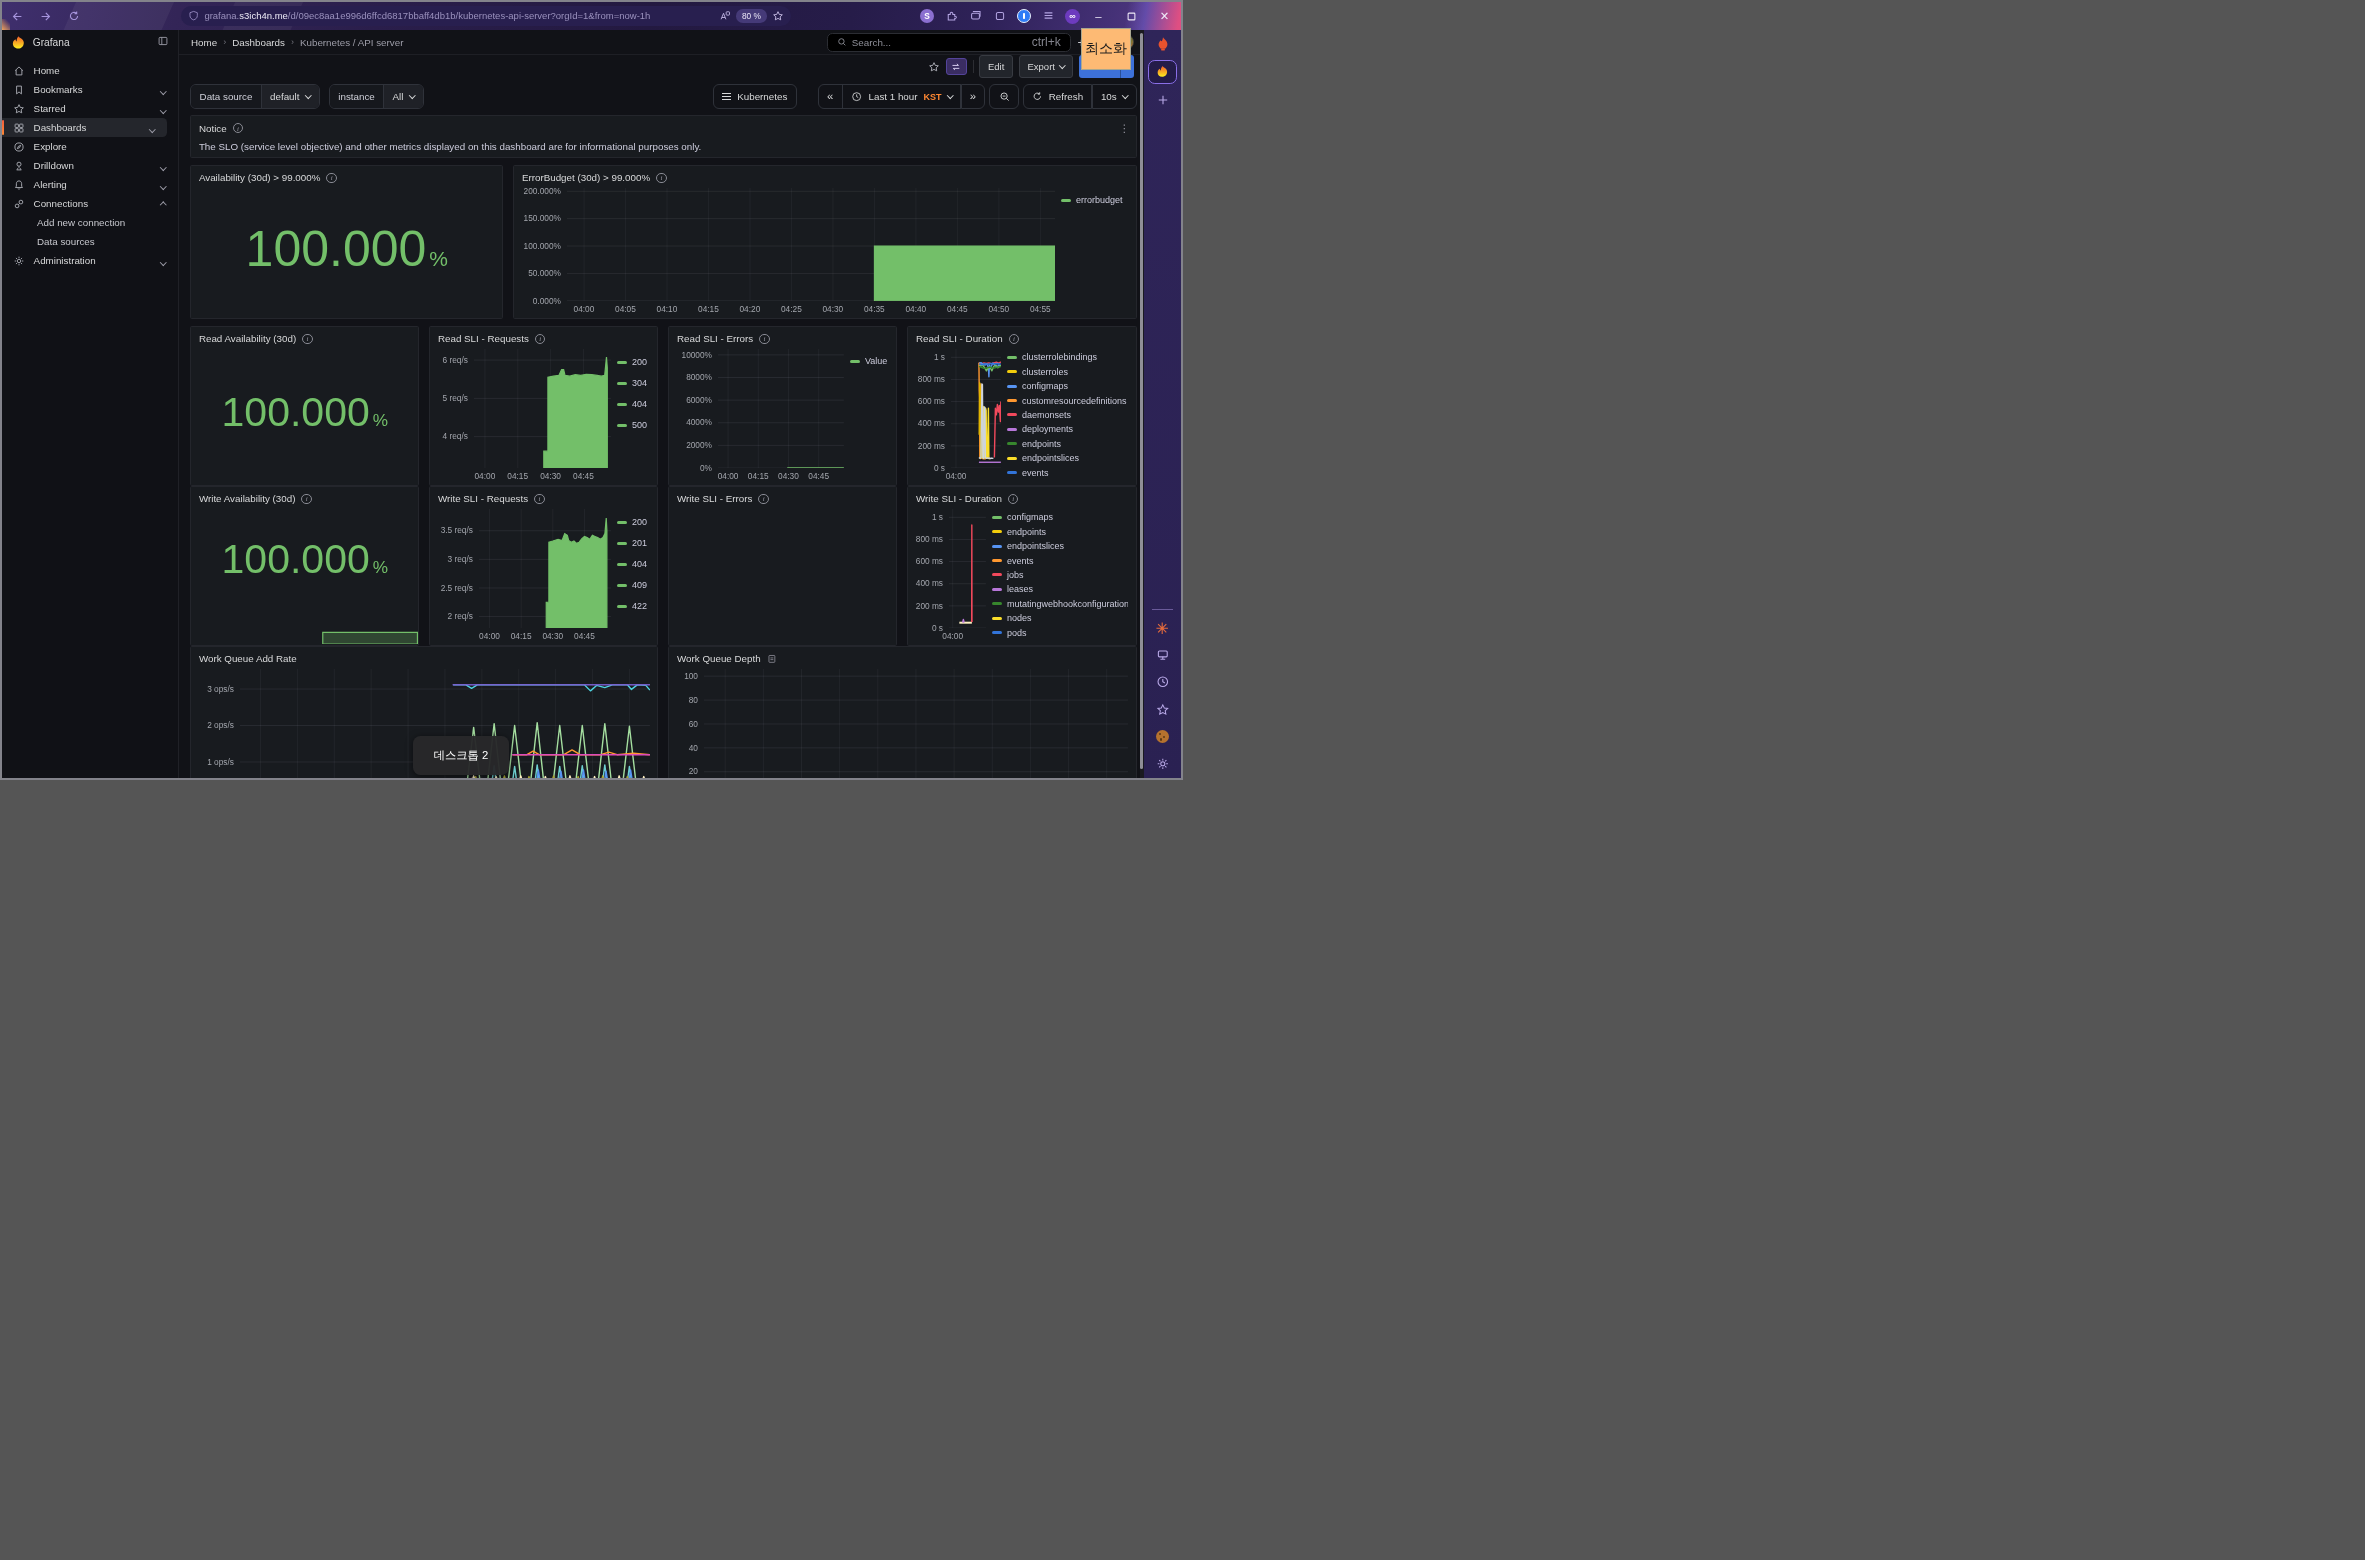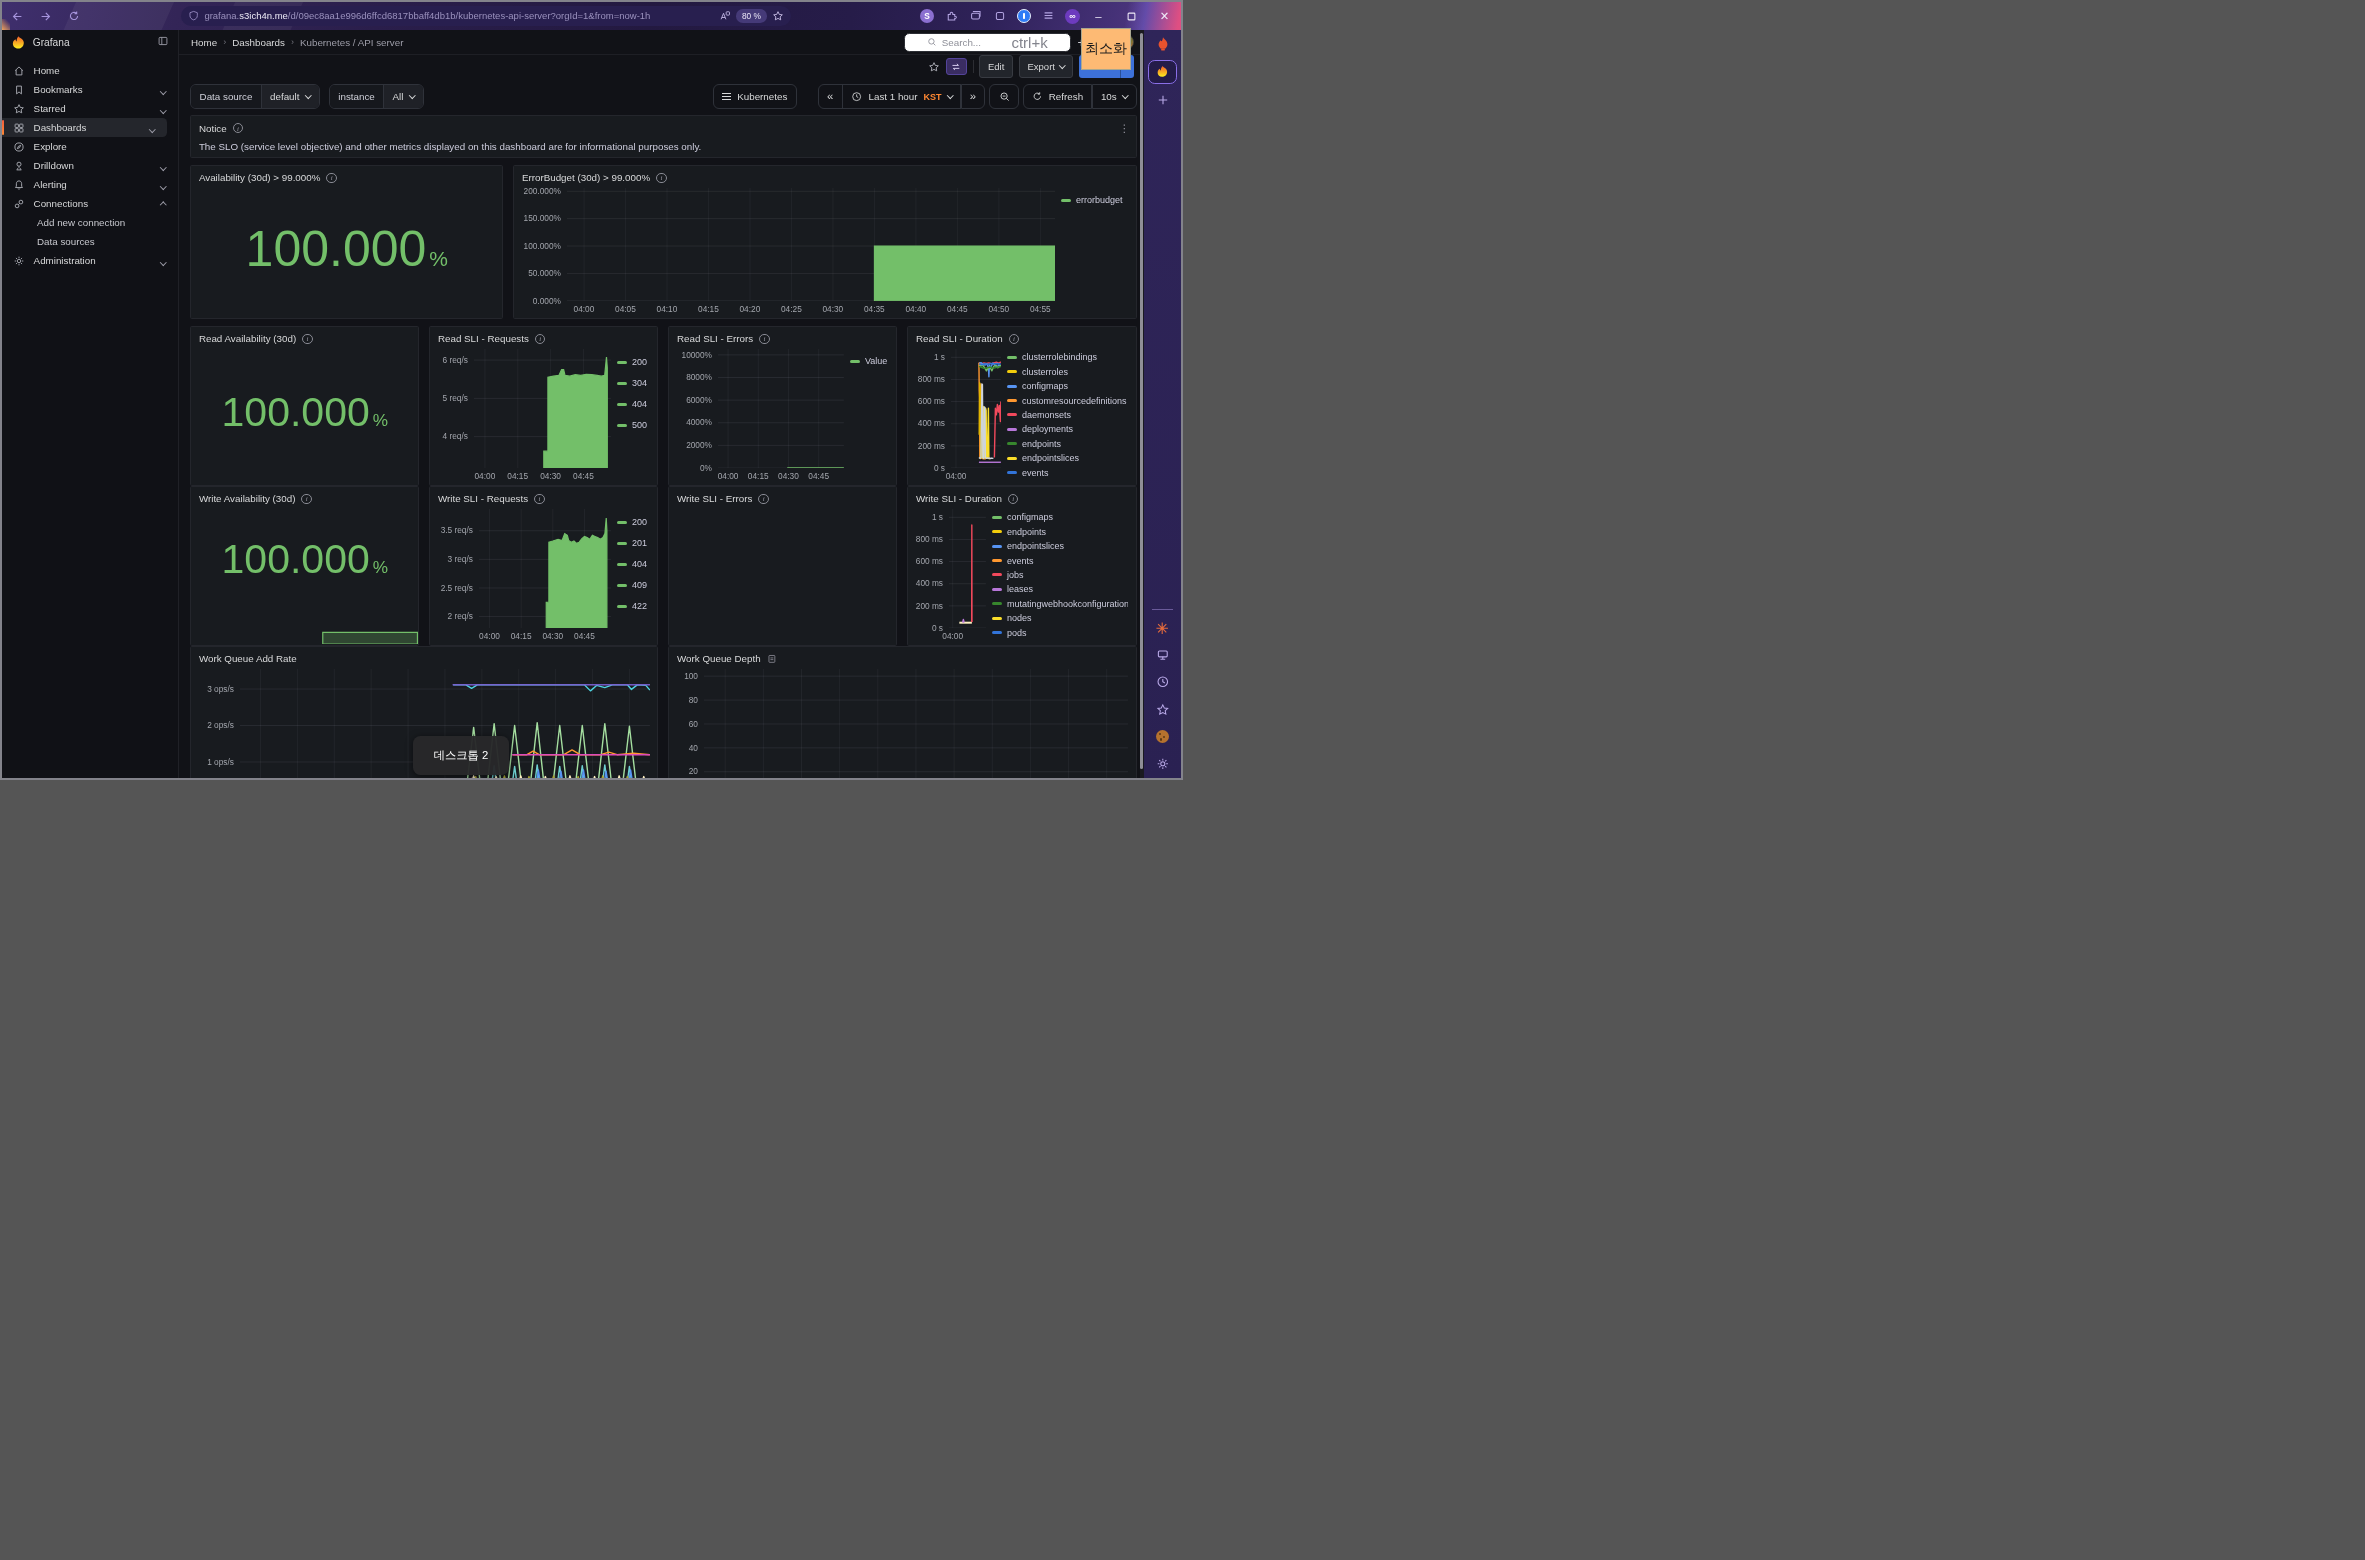--- a/index.html
+++ b/index.html
@@ -43,23 +43,23 @@
   .sitem.active{background:#24262c;border-radius:0 4.5px 4.5px 0;margin-right:10.6px}
   .sitem.active::before{content:"";position:absolute;left:0;top:2.3px;bottom:2.3px;width:2.3px;border-radius:1.5px;background:linear-gradient(180deg,#f55f3e,#f83)}
   .sitem.indent{padding-left:35px;color:#c7c8ce}
   
   .main{flex:1;min-width:0;display:flex;flex-direction:column;background:#111217}
   .topbar{height:25px;flex:none;border-bottom:0.8px solid #1e1f25;display:flex;align-items:center;padding:0 4.5px 0 12px;gap:6.8px}
   .crumbs{display:flex;align-items:center;gap:6px;font-size:9.8px;color:#d8d9da;white-space:nowrap}
   .crumbs .sep{color:#73747d;font-size:9px}
   .crumbs .cur{color:#9d9da8}
   .sp{flex:1}
-  .searchbox{width:167px;height:19px;border-radius:5.3px;background:#ffffff;border:0.8px solid #2b2d33;display:flex;align-items:center;padding:0 22px;gap:5.3px;color:#8e8f98;font-size:9.8px}
+  .searchbox{width:244px;height:19px;border-radius:5.3px;background:#000000;border:0.8px solid #2b2d33;display:flex;align-items:center;padding:0 9px;gap:5.3px;color:#8e8f98;font-size:9.8px}
   .searchbox .ph{flex:1}
-  .searchbox .kbd{font-size:15px;color:#83848d}
+  .searchbox .kbd{font-size:12px;color:#83848d}
   .plusgrp{display:flex;align-items:center;gap:3px;color:#c9cad1;font-size:13px}
   .helpc{width:12px;height:12px;border-radius:50%;border:1.1px solid #9d9da8;color:#9d9da8;font-size:7.6px;display:flex;align-items:center;justify-content:center}
   .avatar{width:16px;height:16px;border-radius:50%;background:radial-gradient(circle at 35% 35%,#9aa84b,#6a7a33 55%,#c0653a 85%);border:0.8px solid #44483a;margin-right:1.5px}
   .subbar{height:23px;flex:none;display:flex;align-items:center;justify-content:flex-end;gap:6px;padding-right:6px}
   .staricon{color:#b4b6bd;display:flex}
   .cyclebtn{width:20.4px;height:16.6px;border-radius:3px;background:#3a2d62;border:0.8px solid #54449a;display:flex;align-items:center;justify-content:center;color:#e6ddfd}
   .vdiv{width:0.8px;height:13.6px;background:#2c2d33}
   .btn{height:23px;border-radius:3px;background:#22252b;border:0.8px solid #383b42;color:#d8d9da;font-size:9.5px;display:flex;align-items:center;padding:0 7.6px;gap:5.3px;white-space:nowrap}
   .sharegrp{display:flex}
   .btn.share{background:#3d71d9;border:none;color:#fff;border-radius:3px 0 0 3px}

